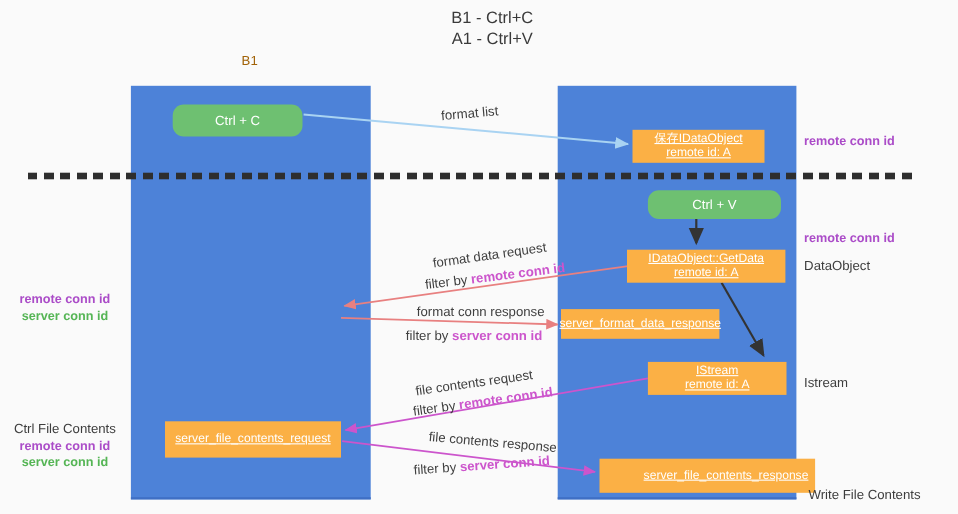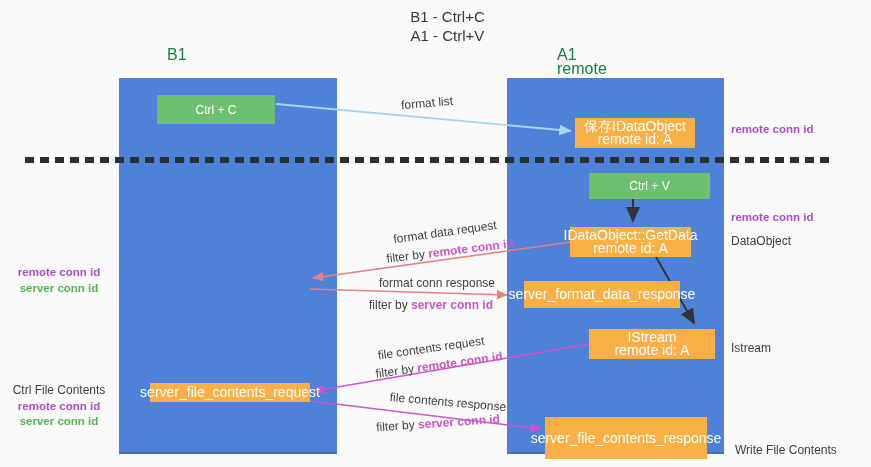--- a/index.html
+++ b/index.html
@@ -11,42 +11,42 @@
   html,body{margin:0;padding:0;}
   .canvas{
     position:relative;width:871px;height:467px;background:#fafafa;
     font-family:"Liberation Sans",sans-serif;overflow:hidden;color:var(--text_dark);
   }
   .title{
     position:absolute;left:0;top:7px;width:871px;text-align:center;
     font-size:15px;line-height:19px;color:#3a3a3a;padding-left:12px;
   }
   .lane-header{
-    position:absolute;top:48px;width:120px;text-align:left;
-    font-size:16px;line-height:14px;color:#15803d;
+    position:absolute;top:48px;width:120px;text-align:center;
+    font-size:12px;line-height:14px;color:#a16207;
   }
   .lane-header.left{left:167px;}
   .lane-header.right{left:557px;}
   .lane{
     position:absolute;top:78px;height:374px;background:var(--lane_blue);
     border-bottom:2px solid #3f6fc4;z-index:1;
   }
   .lane.left{left:119px;width:218px;}
   .lane.right{left:507px;width:217px;}
   .dashline{
     position:absolute;left:25px;top:157px;width:808px;height:6px;z-index:3;
     background:repeating-linear-gradient(to right,#2e2e2e 0 9px,transparent 9px 15px);
   }
   svg.arrows{position:absolute;left:0;top:0;z-index:2;pointer-events:none;}
   .box{
     position:absolute;z-index:4;display:flex;flex-direction:column;
     align-items:center;justify-content:center;color:#fff;text-align:center;
   }
-  .box.green{background:var(--box_green);font-size:12px;}
-  .box.orange{background:var(--box_orange);font-size:14px;line-height:13px;}
+  .box.green{background:var(--box_green);font-size:12px;border-radius:10px;}
+  .box.orange{background:var(--box_orange);font-size:11px;line-height:13px;text-decoration:underline;}
   .elabel{
     position:absolute;z-index:5;white-space:nowrap;font-size:12px;color:#3f3f3f;
     transform-origin:center center;
   }
   .purple{color:var(--label_purple);font-weight:bold;}
   .magenta{color:var(--arrow_magenta);font-weight:bold;}
   .greenlbl{color:var(--label_green);font-weight:bold;}
   .side{position:absolute;z-index:5;font-size:12px;white-space:nowrap;}
   .side.bold{font-weight:bold;font-size:11.5px;}
   .left-col{position:absolute;left:0;width:118px;text-align:center;z-index:5;line-height:15.5px;}
@@ -56,24 +56,20 @@
 
 <div class="canvas">
 
   <div class="title">
     <div>B1 - Ctrl+C</div>
     <div>A1 - Ctrl+V</div>
   </div>
 
   <div class="lane-header left">
     <div>B1</div>
-  </div>
-  <div class="lane-header right">
-    <div>A1</div>
-    <div>remote</div>
   </div>
 
   <div class="lane left"></div>
   <div class="lane right"></div>
 
   <div class="dashline"></div>
 
   <svg class="arrows" width="871" height="467">
     <defs>
       <marker id="m-blue" markerWidth="8" markerHeight="8" refX="6.5" refY="3" orient="auto">
@@ -104,40 +100,40 @@
 
   <div class="box orange" style="left:575px;top:118px;width:120px;height:30px;">
     <div>保存IDataObject</div>
     <div>remote id: A</div>
   </div>
 
   <div class="box green" style="left:573px;top:173px;width:121px;height:26px;margin-left:16px;">
     <div>Ctrl + V</div>
   </div>
 
-  <div class="box orange" style="left:570px;top:227px;width:121px;height:30px;">
+  <div class="box orange" style="left:570px;top:227px;width:144px;height:30px;">
     <div>IDataObject::GetData</div>
     <div>remote id: A</div>
   </div>
 
 
-  <div class="box orange" style="left:524px;top:281px;width:156px;height:27px;">
+  <div class="box orange" style="left:510px;top:281px;width:144px;height:27px;">
     <div>server_format_data_response</div>
   </div>
 
   <div class="box orange" style="left:589px;top:329px;width:126px;height:30px;">
     <div>IStream</div>
     <div>remote id: A</div>
   </div>
 
-  <div class="box orange" style="left:150px;top:383px;width:160px;height:19px;">
+  <div class="box orange" style="left:150px;top:383px;width:160px;height:33px;">
     <div>server_file_contents_request</div>
   </div>
 
-  <div class="box orange" style="left:545px;top:417px;width:162px;height:42px;">
+  <div class="box orange" style="left:545px;top:417px;width:162px;height:31px;padding-left:34px;">
     <div>server_file_contents_response</div>
   </div>
 
   <div class="elabel" style="left:427px;top:103px;transform:translate(-50%,-50%) rotate(-5deg);">format list</div>
 
   <div class="elabel" style="left:445px;top:232px;transform:translate(-50%,-50%) rotate(-8deg);">format data request</div>
   <div class="elabel" style="left:450px;top:251px;transform:translate(-50%,-50%) rotate(-7deg);"><span>filter by </span><span class="magenta">remote conn id</span></div>
 
   <div class="elabel" style="left:437px;top:283px;transform:translate(-50%,-50%);">format conn response</div>
   <div class="elabel" style="left:431px;top:305px;transform:translate(-50%,-50%);"><span>filter by </span><span class="magenta">server conn id</span></div>

